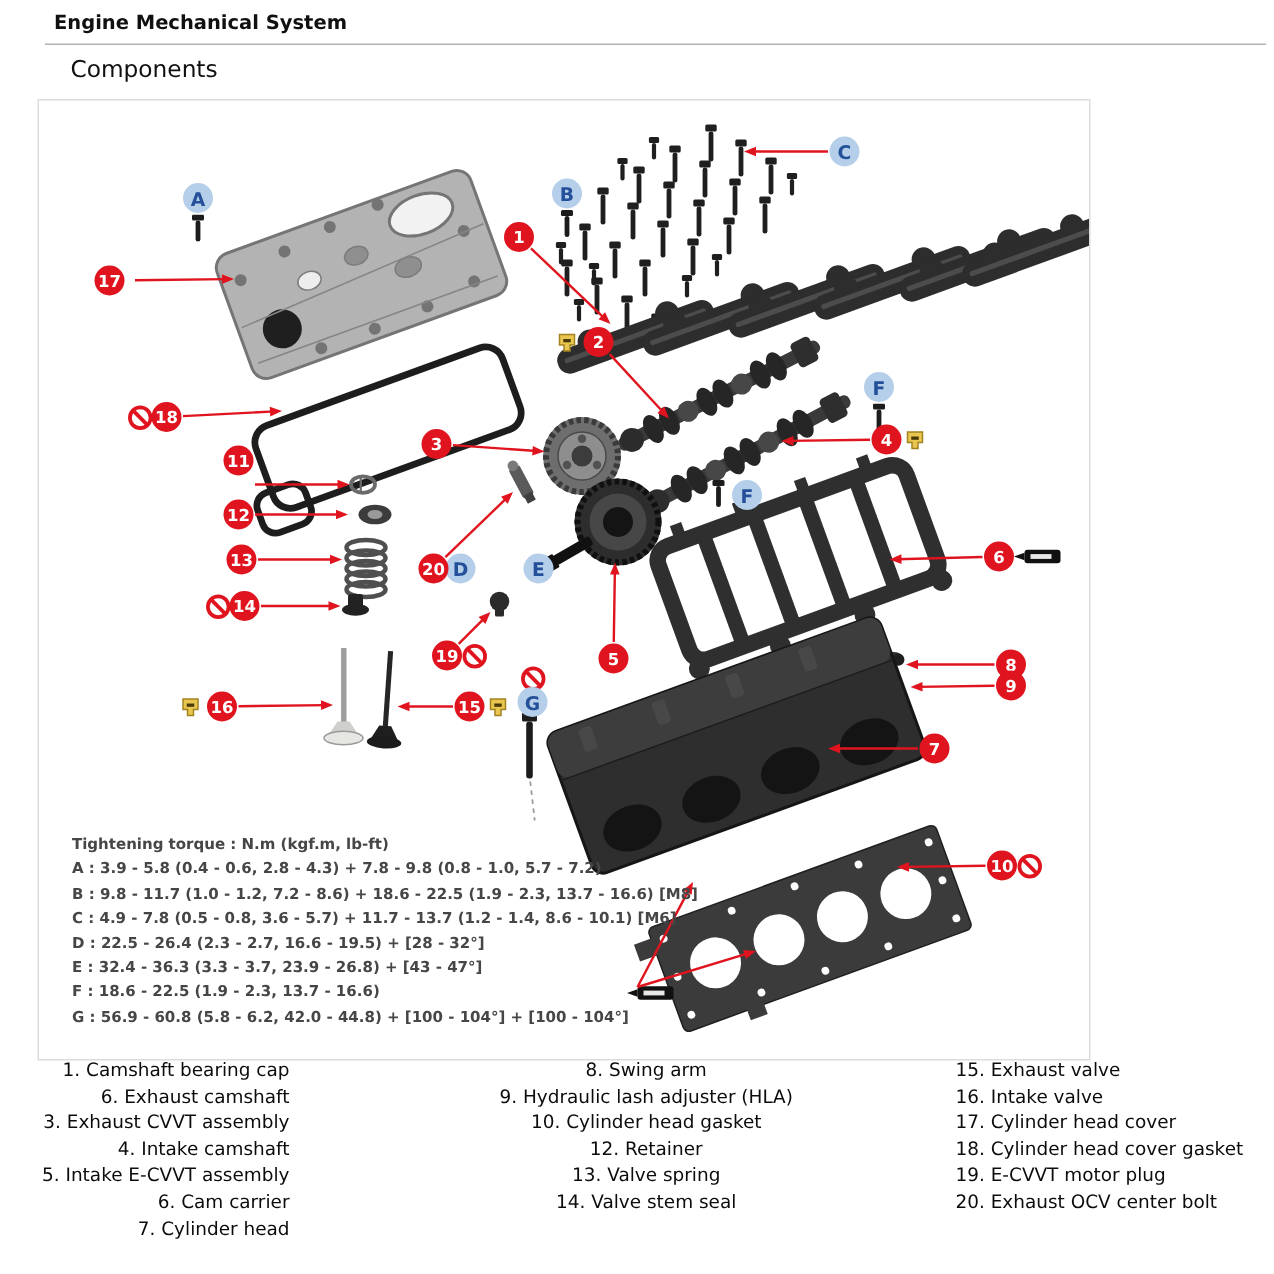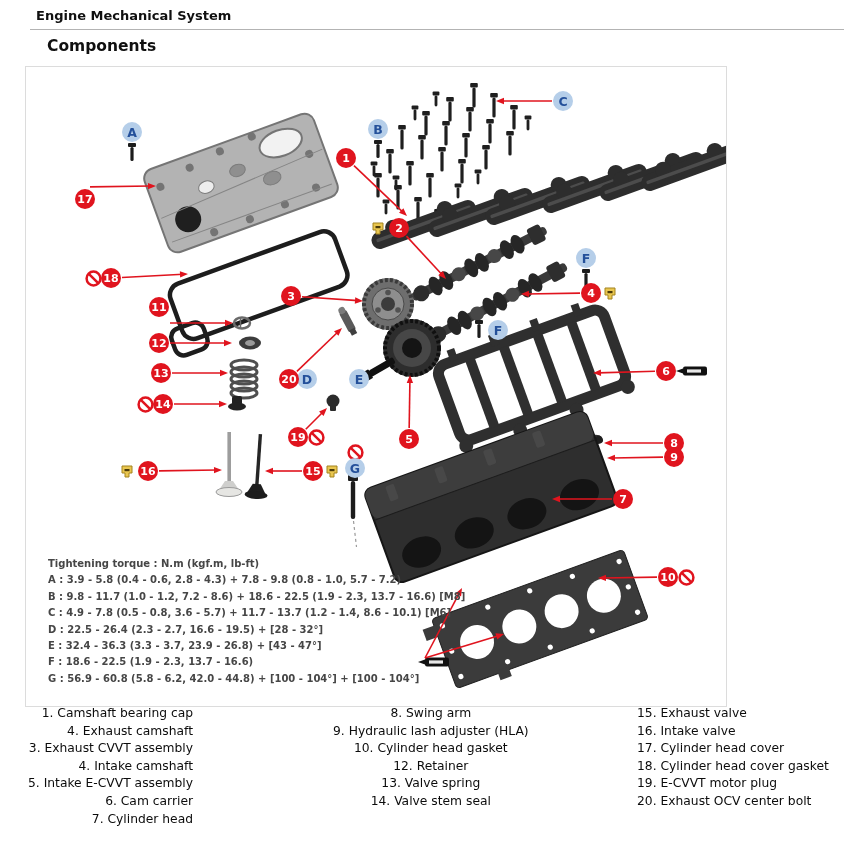--- a/index.html
+++ b/index.html
@@ -1,20 +1,20 @@
 <!DOCTYPE html>
 <html><head>
 <meta charset="utf-8">
 <style>
   html,body{margin:0;padding:0;}
   body{width:849px;height:849px;position:relative;background:#fff;
        font-family:"DejaVu Sans","Liberation Sans",sans-serif;overflow:hidden;}
   .hdr-title{position:absolute;left:36px;top:8px;font-size:13px;font-weight:bold;color:#101010;}
   .hdr-rule{position:absolute;left:30px;top:29px;width:814px;height:0;border-top:1px solid #b3b3b3;}
-  .section-title{position:absolute;left:47px;top:37px;font-size:15.5px;font-weight:bold;color:#101010;}
+  .section-title{position:absolute;left:47px;top:37px;font-size:15.5px;font-weight:normal;color:#101010;}
   .diagram-box{position:absolute;left:25px;top:66px;width:700px;height:639px;border:1px solid #dcdcdc;background:#fff;}
   .diagram-box svg.art{position:absolute;left:0;top:0;}
   #callout-arrows{position:absolute;left:0;top:0;pointer-events:none;}
   .co{position:absolute;width:20px;height:20px;border-radius:50%;display:flex;align-items:center;
       justify-content:center;font-weight:bold;font-size:11px;z-index:5;}
   .co.red{background:#e0141e;color:#fff;}
   .co.blue{background:#b5cee9;color:#24509a;font-size:12.5px;}
   .icn{position:absolute;line-height:0;z-index:4;}
   .torque{position:absolute;left:22px;top:489px;color:#464646;font-size:10px;font-weight:bold;
           line-height:16.4px;white-space:nowrap;z-index:3;}
@@ -348,21 +348,21 @@
         <div>E : 32.4 - 36.3 (3.3 - 3.7, 23.9 - 26.8) + [43 - 47°]</div>
         <div>F : 18.6 - 22.5 (1.9 - 2.3, 13.7 - 16.6)</div>
         <div>G : 56.9 - 60.8 (5.8 - 6.2, 42.0 - 44.8) + [100 - 104°] + [100 - 104°]</div>
       </div>
   </div>
 <div class="co blue" style="left: 96px; top: 55px;">A</div>
     <div class="icn" style="left: 101px; top: 76px;"><svg width="10" height="20" viewBox="0 0 10 20">
         <rect x="1" y="0" width="8" height="4" rx="1" fill="#1c1c1c"></rect>
         <rect x="3.4" y="4" width="3.2" height="14" rx="1.5" fill="#1c1c1c"></rect>
       </svg></div>
-    <div class="co red" style="left: 49px; top: 110px; margin-top: 12px;">17</div>
+    <div class="co red" style="left: 37px; top: 110px;">17</div>
     <div class="co red" style="left: 75px; top: 201px;">18</div>
     <div class="icn" style="left: 58.5px; top: 202.5px;"><svg width="17" height="17" viewBox="0 0 17 17">
         <circle cx="8.5" cy="8.5" r="6.9" fill="#fff" stroke="#e0141e" stroke-width="2.5"></circle>
         <line x1="3.8" y1="3.8" x2="13.2" y2="13.2" stroke="#e0141e" stroke-width="2.5"></line>
       </svg></div>
     <div class="co red" style="left: 123px; top: 230px;">11</div>
     <div class="co red" style="left: 123px; top: 266px;">12</div>
     <div class="co red" style="left: 125px; top: 296px;">13</div>
     <div class="co red" style="left: 127px; top: 327px;">14</div>
     <div class="icn" style="left: 110.5px; top: 328.5px;"><svg width="17" height="17" viewBox="0 0 17 17">
@@ -428,21 +428,21 @@
     <div class="co red" style="left: 632px; top: 500px;">10</div>
     <div class="icn" style="left: 651.5px; top: 501.5px;"><svg width="17" height="17" viewBox="0 0 17 17">
         <circle cx="8.5" cy="8.5" r="6.9" fill="#fff" stroke="#e0141e" stroke-width="2.5"></circle>
         <line x1="3.8" y1="3.8" x2="13.2" y2="13.2" stroke="#e0141e" stroke-width="2.5"></line>
       </svg></div>
   </div>
 
 <ul class="plist" id="col1">
 
 <li>1. Camshaft bearing cap</li>
-    <li>4. Exhaust camshaft</li>
+    <li>6. Exhaust camshaft</li>
     <li>3. Exhaust CVVT assembly</li>
     <li>4. Intake camshaft</li>
     <li>5. Intake E-CVVT assembly</li>
     <li>6. Cam carrier</li>
     <li>7. Cylinder head</li>
   </ul>
 <ul class="plist" id="col2">
 
 <li>8. Swing arm</li>
     <li>9. Hydraulic lash adjuster (HLA)</li>

